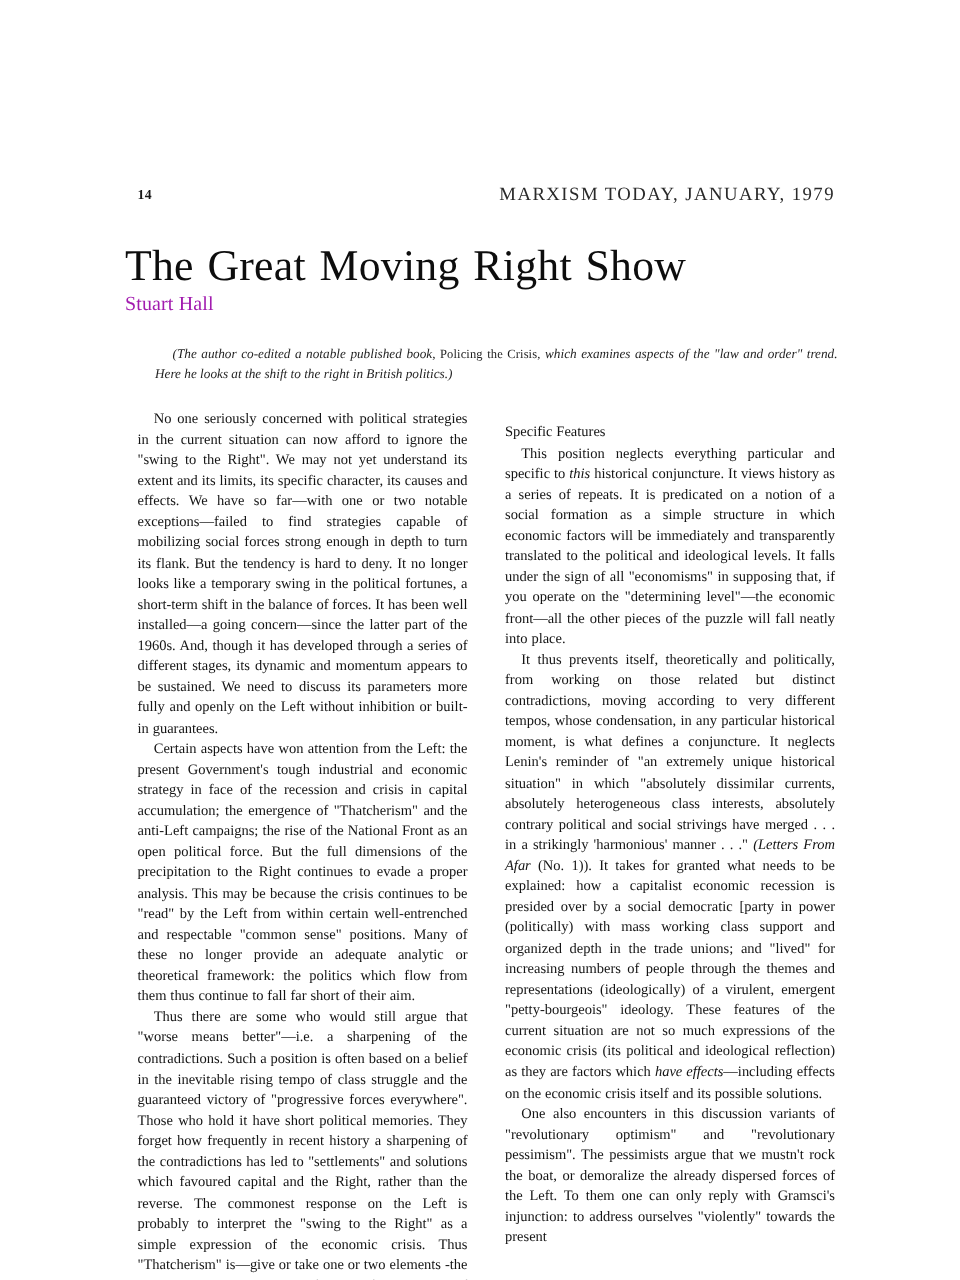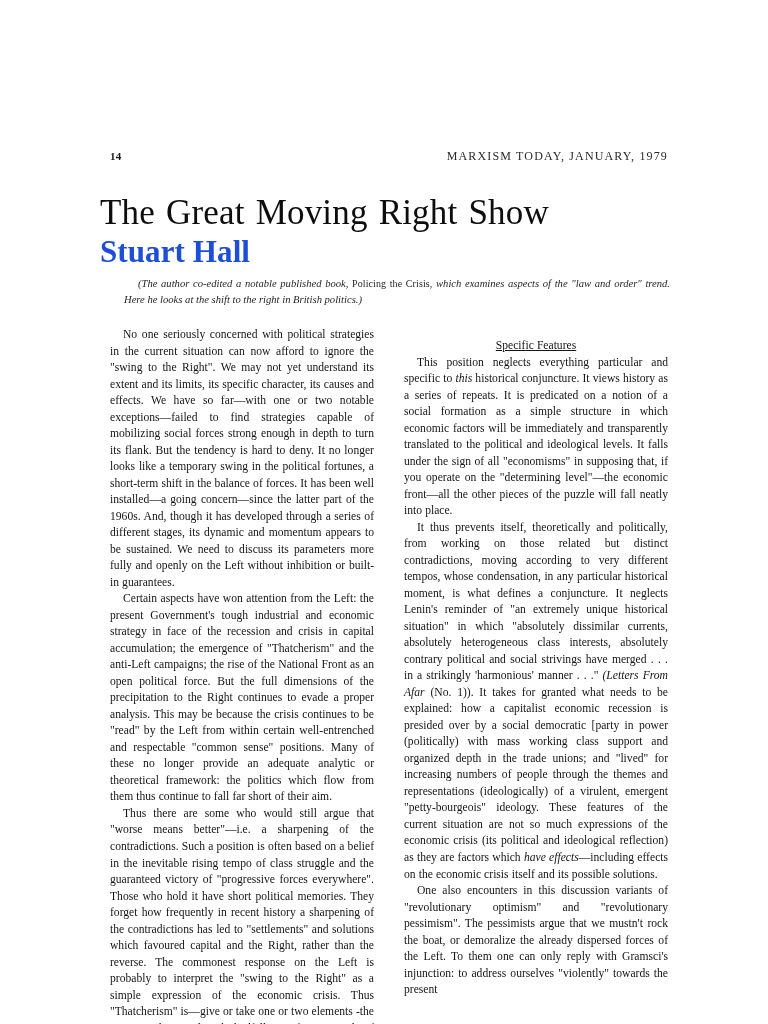--- a/index.html
+++ b/index.html
@@ -36,21 +36,21 @@
   }
   .folio {
     font-family: "Liberation Serif", serif;
     font-size: 11px;
     font-weight: bold;
     color: #1a1a1a;
     letter-spacing: 0.2px;
   }
   .journal-line {
     font-family: "Liberation Serif", serif;
-    font-size: 12px;
+    font-size: 15px;
     color: #2a2a2a;
     letter-spacing: 1.15px;
     white-space: nowrap;
   }
 
   
   .title-block {
     position: absolute;
     left: 100px;
     top: 194px;
@@ -61,24 +61,24 @@
     font-size: 35px;
     font-weight: normal;
     line-height: 1.06;
     color: #0d0d0d;
     margin: 0;
     letter-spacing: 0.2px;
     word-spacing: 2px;
   }
   .article-author {
     font-family: "Liberation Serif", "DejaVu Serif", serif;
-    font-size: 31px;
-    font-weight: bold;
+    font-size: 16px;
+    font-weight: normal;
     line-height: 1.1;
-    color: #1d4ed8;
+    color: #a21caf;
     margin: 4px 0 0 0;
     letter-spacing: 0.1px;
   }
 
   
   .standfirst {
     position: absolute;
     left: 124px;
     top: 276px;
     width: 546px;
@@ -122,24 +122,23 @@
   }
   .col p.indent {
     text-indent: 13px;
   }
   .col p.noindent {
     text-indent: 0;
   }
   .subhead {
     margin: 11px 0 0 0 !important;
     text-indent: 0 !important;
-    text-align: center;
+    text-align: left;
     font-size: 11.6px;
     color: #141414;
-    text-decoration: underline;
   }
   em, .ital {
     font-style: italic;
   }
   .rom {
     font-style: normal;
   }
 </style>
 </head>
 <body>

